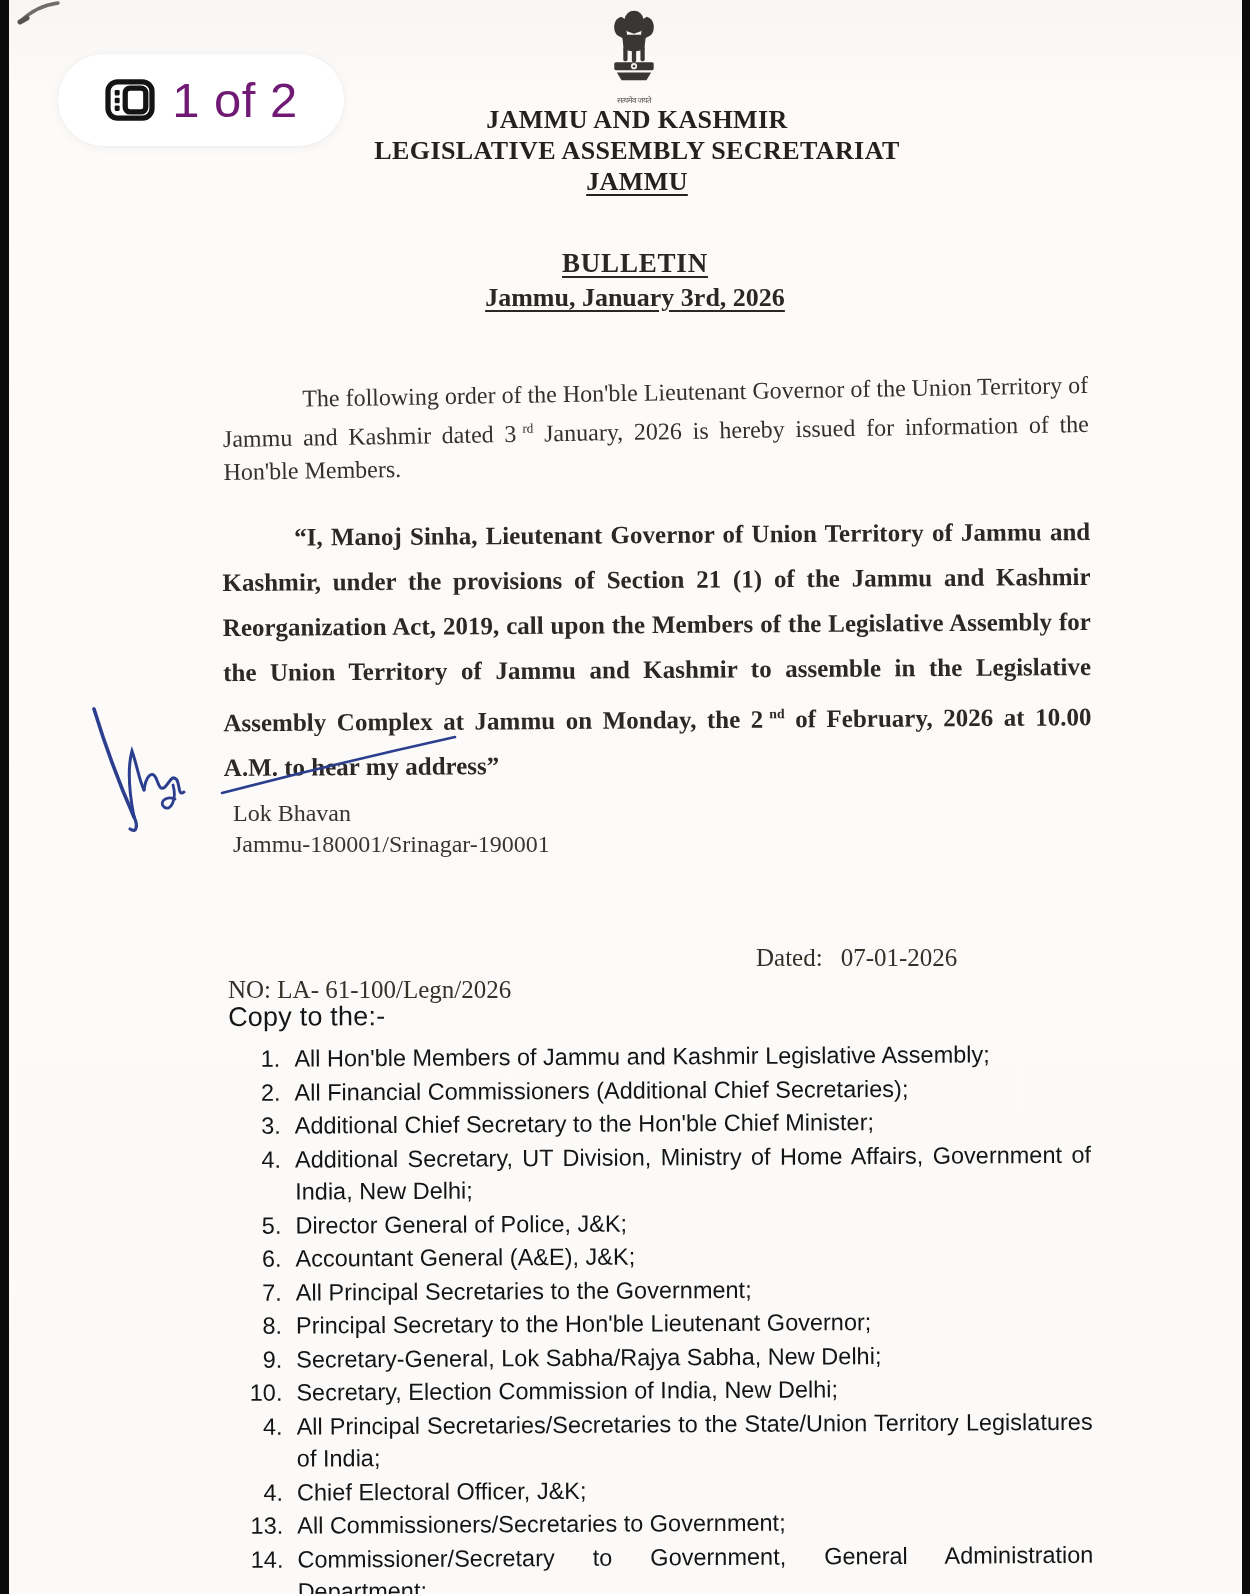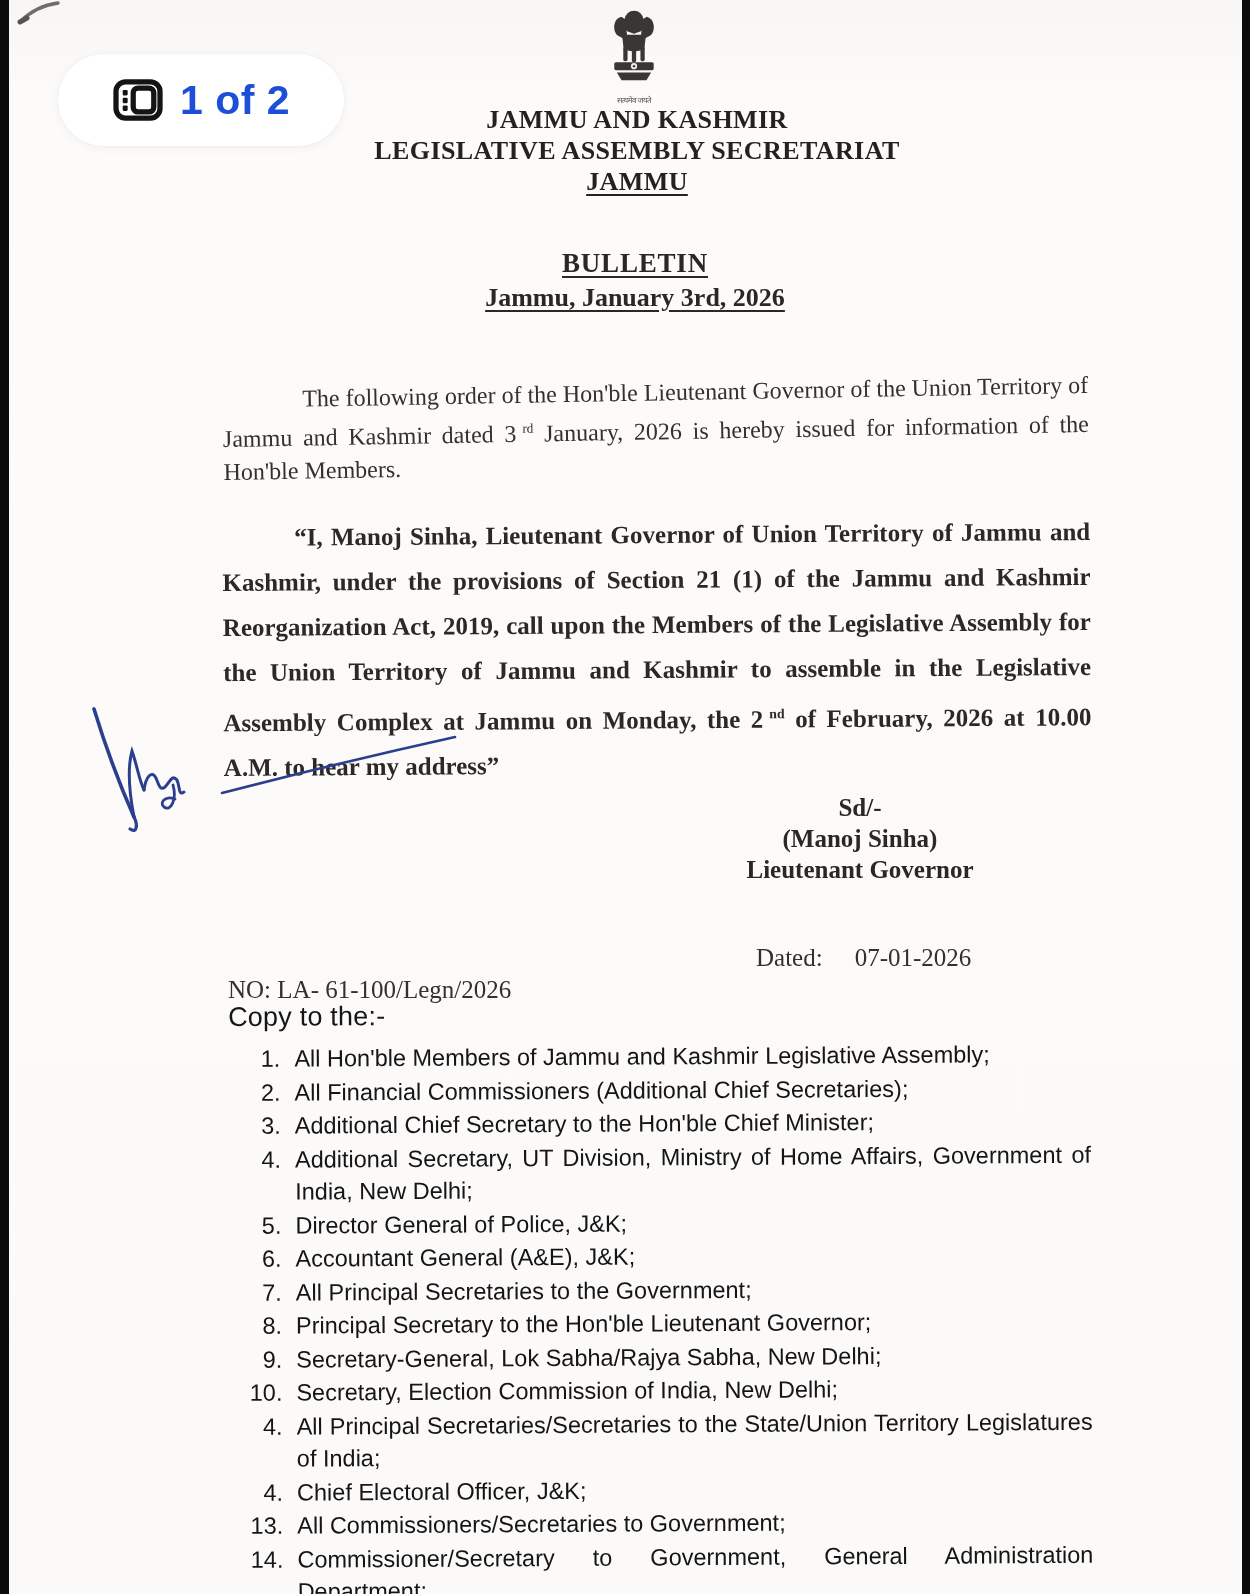--- a/index.html
+++ b/index.html
@@ -18,21 +18,21 @@
   .pen-mark{position:absolute;left:14px;top:0;}
 
   
   .page-badge{
     position:absolute;left:58px;top:54px;width:286px;height:92px;
     background:#ffffff;border-radius:46px;
     box-shadow:0 2px 10px rgba(0,0,0,0.05), 0 0 0 1px rgba(0,0,0,0.015);
     display:flex;align-items:center;justify-content:center;gap:16px;
     font-family:"Liberation Sans", sans-serif;
   }
-  .page-badge .label{font-size:41px;font-weight:700;color:#1d4ed8;letter-spacing:0.5px;}
+  .page-badge .label{font-size:49px;font-weight:400;color:#701a75;letter-spacing:0.5px;}
 
   
   .emblem-wrap{position:absolute;left:0;top:8px;width:1250px;text-align:center;transform:translateX(9px);}
   .emblem-motto{font-size:8px;color:#5a5550;letter-spacing:-0.5px;margin-top:-4px;}
   .letterhead{
     position:absolute;left:0;top:104px;width:1250px;text-align:center;transform:translateX(12px);
     color:#24211f;font-weight:700;font-size:26px;line-height:31px;letter-spacing:0.4px;
   }
   .letterhead .u{text-decoration:underline;text-underline-offset:4px;}
 
@@ -71,21 +71,21 @@
     position:absolute;left:233px;top:798px;
     font-size:24px;line-height:31px;color:#38342f;
   }
   .signatory{
     position:absolute;left:735px;top:792px;width:250px;text-align:center;
     font-size:25px;line-height:31px;font-weight:700;color:#2b2724;
   }
 
   .ref-row{position:absolute;left:228px;top:944px;width:860px;font-size:25px;color:#353028;}
   .ref-number{position:absolute;left:0;top:4px;margin-top:28px;}
-  .ref-dated{position:absolute;left:528px;top:0;display:flex;gap:32px;}
+  .ref-dated{position:absolute;left:528px;top:0;display:flex;gap:18px;}
 
   
   .copy-section{
     position:absolute;left:228px;top:1002px;width:878px;
     font-family:"Liberation Sans", sans-serif;color:#151515;
     transform:rotate(-0.35deg);transform-origin:left top;
   }
   .copy-heading{font-size:27px;letter-spacing:0.2px;}
   ol.copy-list{list-style:none;margin:10px 0 0 0;padding:0;}
   ol.copy-list li{
@@ -158,26 +158,25 @@
     <g stroke="#2c3f8f" fill="none" stroke-linecap="round">
       <path d="M383 42 C 320 56, 235 76, 150 98" stroke-width="2.6"></path>
       <path d="M22 14 C 30 40, 46 86, 62 122" stroke-width="3.6"></path>
       <path d="M62 122 C 57 96, 55 74, 60 56 C 65 70, 67 85, 72 95" stroke-width="3"></path>
       <path d="M72 95 C 74 81, 80 75, 84 83 C 87 90, 88 96, 93 92 C 98 87, 100 79, 105 85 C 108 91, 106 101, 112 97" stroke-width="3"></path>
       <path d="M101 90 C 105 104, 99 117, 92 112 C 87 108, 93 100, 103 104" stroke-width="2.8"></path>
       <path d="M62 122 C 66 130, 65 139, 58 134" stroke-width="3.2"></path>
     </g>
   </svg>
 
-
-  <div class="signatory">
-    <div>Sd/-</div>
-    <div>(Manoj Sinha)</div>
-    <div>Lieutenant Governor</div>
-  </div>
+  <div class="sender">
+    <div>Lok Bhavan</div>
+    <div>Jammu-180001/Srinagar-190001</div>
+  </div>
+
 
   <div class="ref-row">
     <div class="ref-number">NO: LA- 61-100/Legn/2026</div>
     <div class="ref-dated">
       <span>Dated:</span>
       <span>07-01-2026</span>
     </div>
   </div>
 
   <div class="copy-section">

